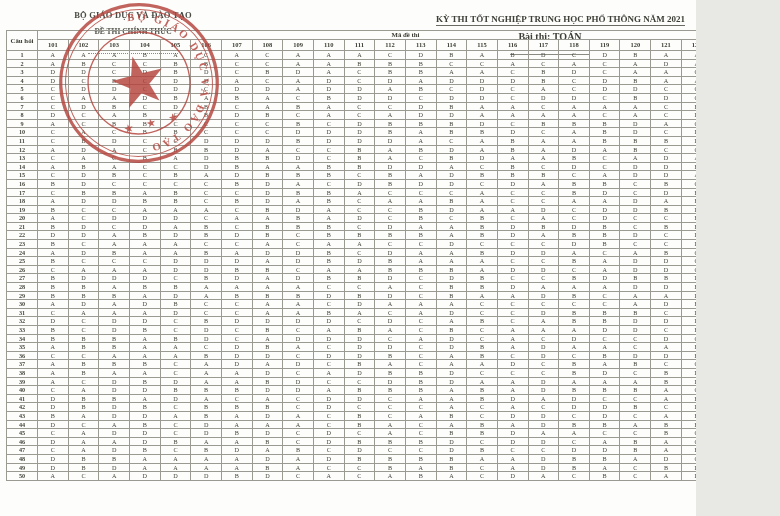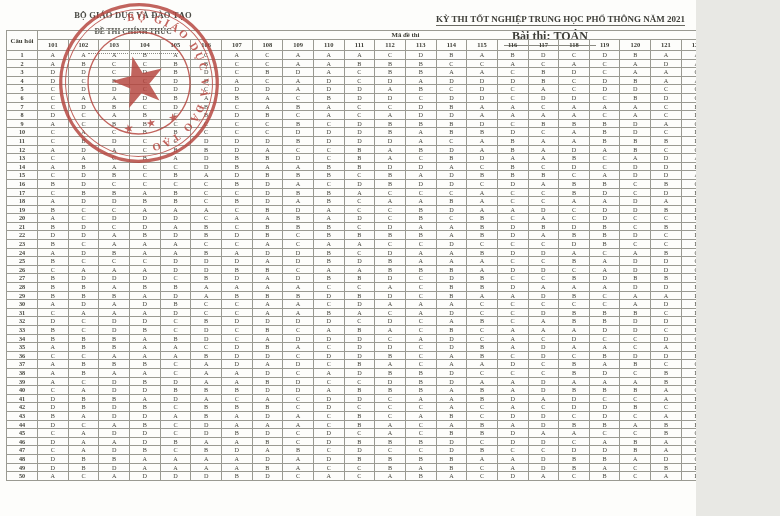--- a/index.html
+++ b/index.html
@@ -6,22 +6,22 @@
   #page{position:relative;width:696px;height:516px;background:#fdfdfb;overflow:hidden;
         font-family:"Liberation Serif","DejaVu Serif",serif;color:#3c3c38;}
   
   #ministry-block{position:absolute;left:18px;top:10px;width:230px;text-align:center;}
   #ministry-line1{font-size:8.5px;font-weight:bold;letter-spacing:.2px;color:#4a4a44;}
   #ministry-line2{font-size:7.5px;font-weight:bold;margin-top:3px;color:#55554e;
                   border-bottom:1px dotted #8a8a82;display:inline-block;padding:0 6px 17px;}
   #exam-block{position:absolute;left:330px;top:8px;width:440px;text-align:center;}
   #exam-title{font-size:9px;font-weight:bold;color:#3e3e38;display:inline-block;
               border-bottom:1px solid #6a6a62;padding-bottom:1px;margin-left:21px;}
-  #exam-subject{font-size:12px;font-weight:bold;margin-top:2px;color:#3e3e38;
-                display:inline-block;border-bottom:1px solid #8a8a82;padding:0 8px 1px;}
+  #exam-subject{font-size:10px;font-weight:bold;margin-top:2px;color:#3e3e38;
+                display:inline-block;border-bottom:1px solid #8a8a82;padding:0 8px 12px;}
   #exam-subject .lbl{font-weight:bold;}
   
   #key-table{position:absolute;left:6px;top:30px;width:768px;border-collapse:collapse;table-layout:fixed;}
   #key-table th,#key-table td{border:1px solid #9a9a92;padding:0;text-align:center;
        font-size:6.2px;line-height:7.6px;height:7.6px;overflow:hidden;white-space:nowrap;
        color:#46463e;}
   #key-table th{font-weight:bold;color:#3c3c34;}
   #key-table .qcol{width:30px;}
   #key-table thead tr.group-row th{height:8px;line-height:8px;font-size:6.8px;}
   #key-table thead tr.code-row th{height:10px;line-height:10px;font-size:6.5px;}

